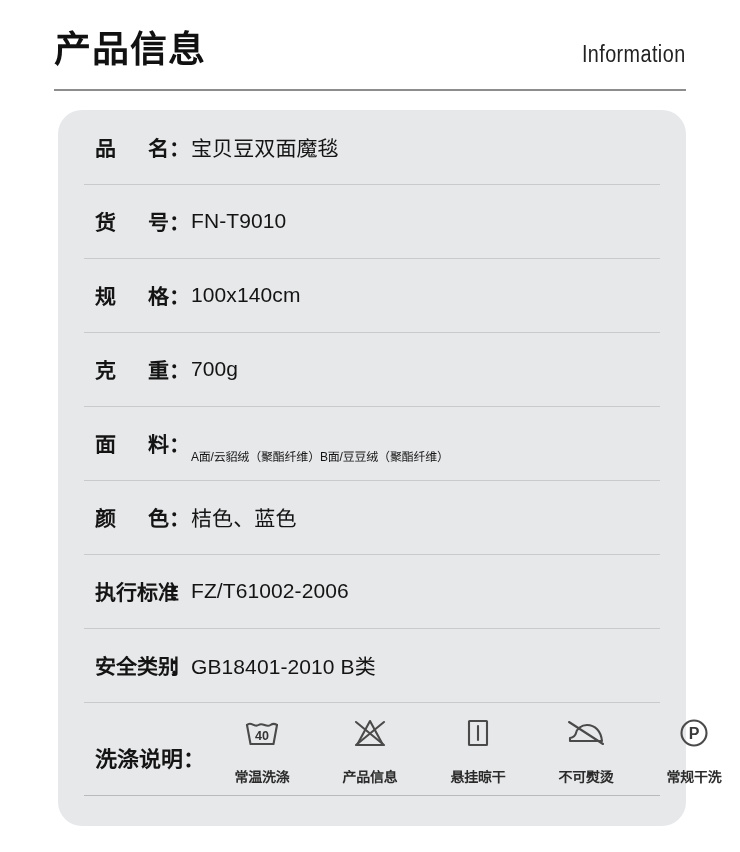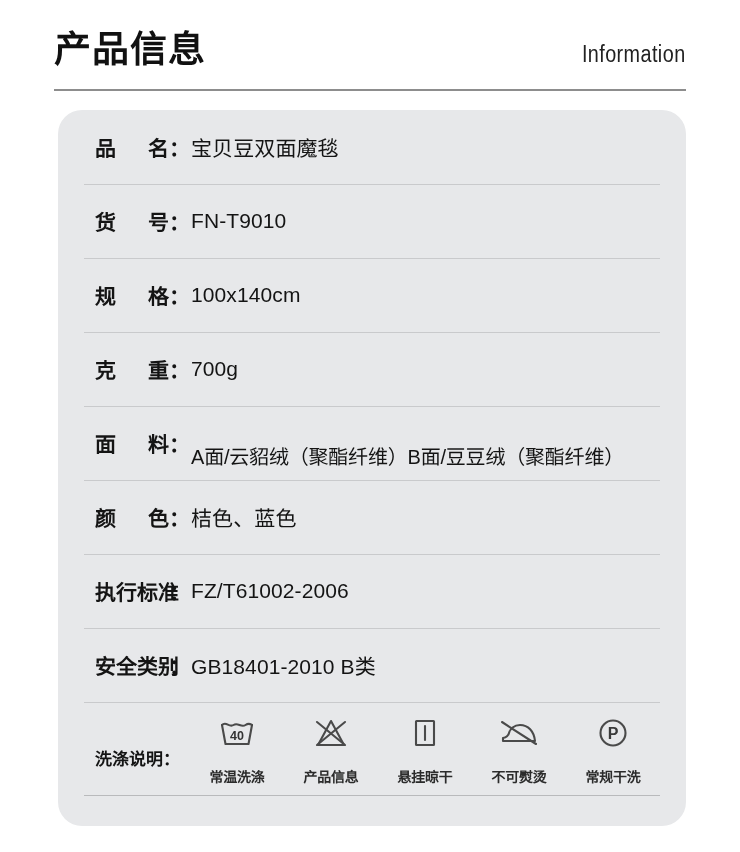--- a/index.html
+++ b/index.html
@@ -116,47 +116,47 @@
     margin: 0 1px 0 0;
   }
   .value {
     font-size: 21px;
     font-weight: normal;
     color: #141414;
     white-space: nowrap;
     letter-spacing: 0.1px;
   }
   .row-fabric .value {
-    font-size: 20px;
+    font-size: 12px;
     letter-spacing: -0.2px;
     margin-top: 24px;
   }
 
   
   .row-care {
     position: relative;
     height: 96px;
     display: flex;
     align-items: center;
     padding-left: 37px;
     box-sizing: border-box;
   }
   .care-label {
-    font-size: 17px;
+    font-size: 22px;
     font-weight: bold;
     color: #141414;
     white-space: nowrap;
     margin-top: 14px;
     flex: none;
   }
   .care-items {
     display: flex;
     align-items: center;
     margin-left: 18px;
-    gap: 16px;
+    gap: 30px;
   }
   .care-item {
     width: 78px;
     display: flex;
     flex-direction: column;
     align-items: center;
   }
   .care-glyph {
     height: 38px;
     display: flex;

